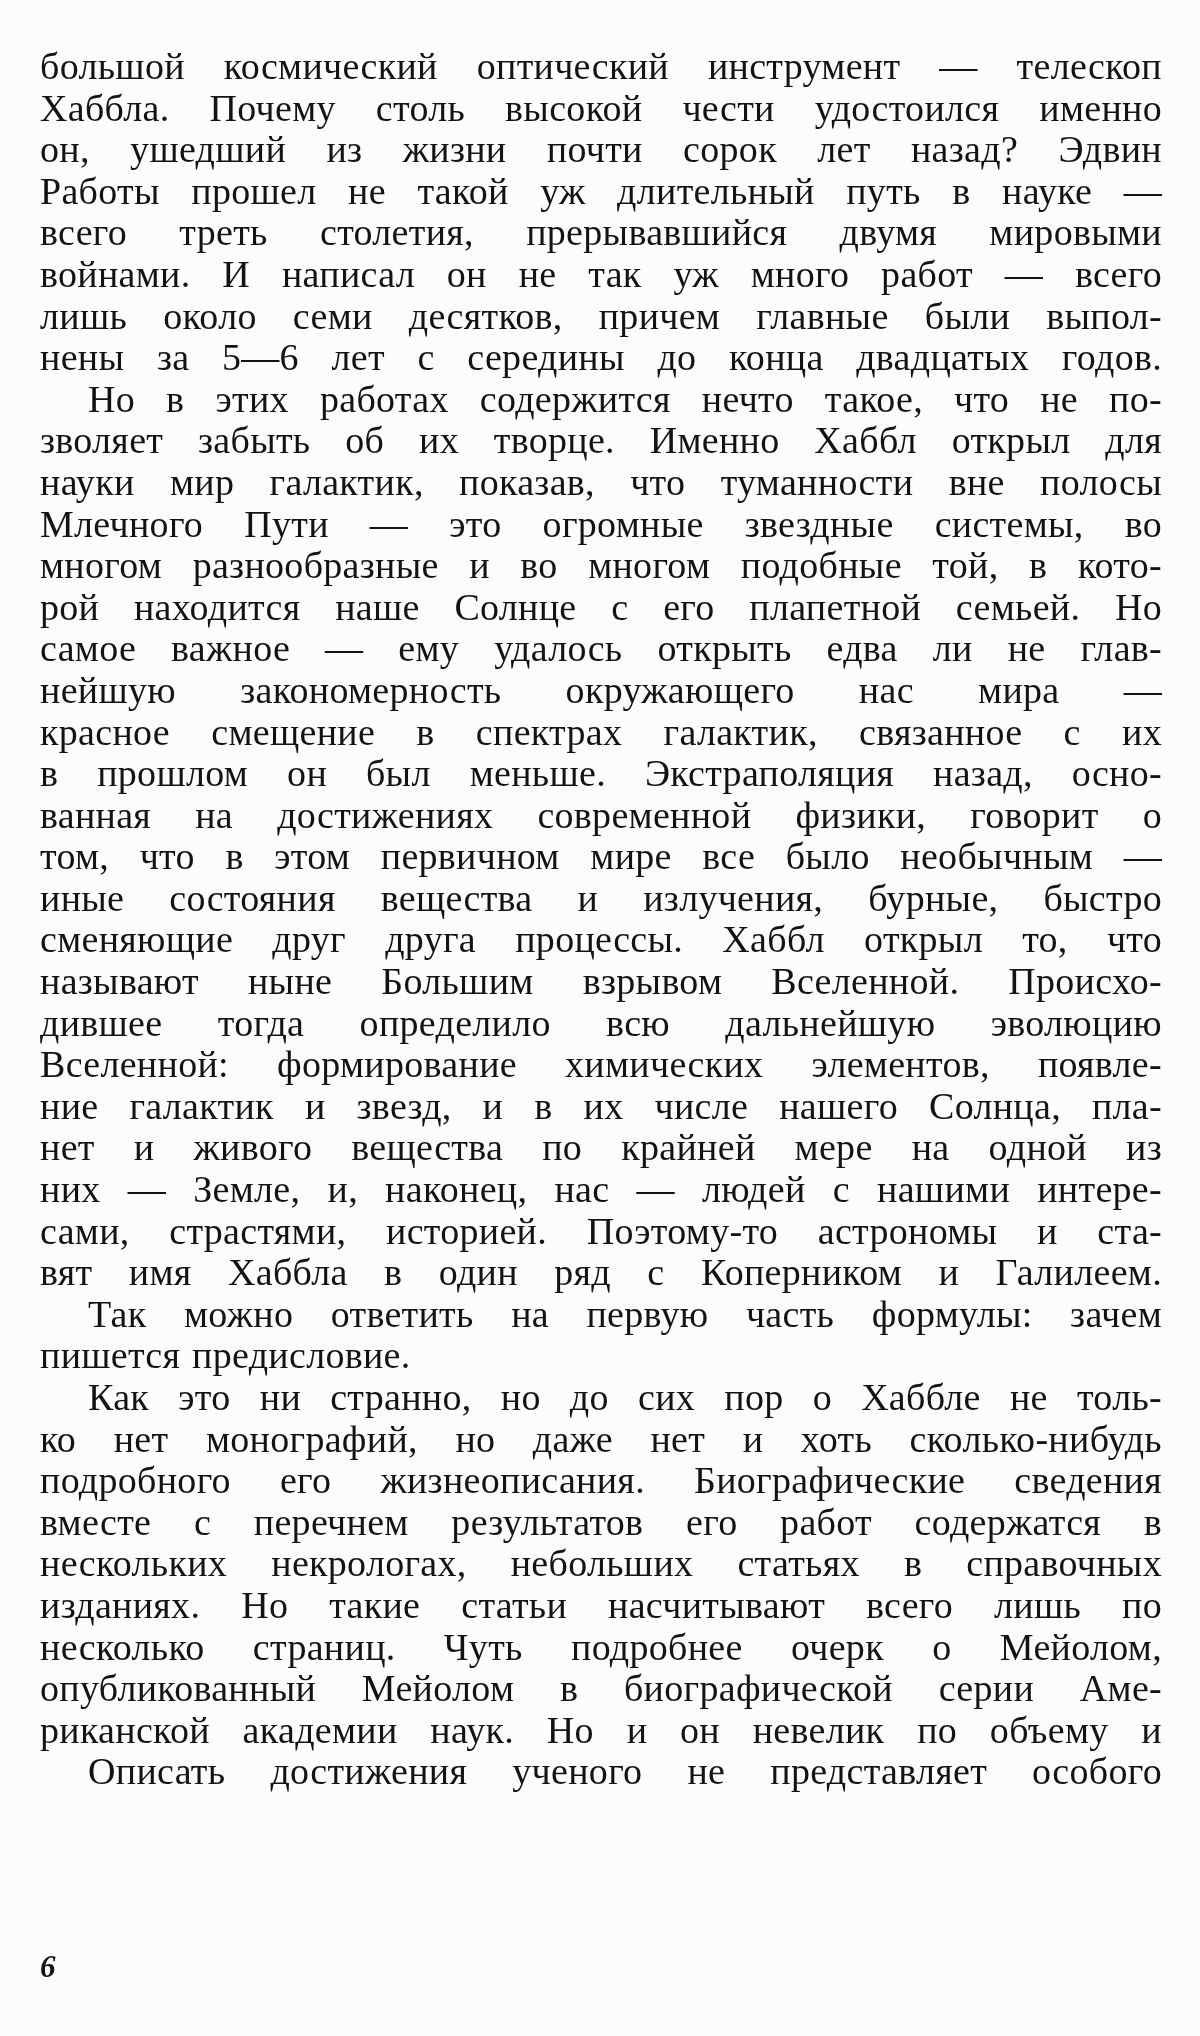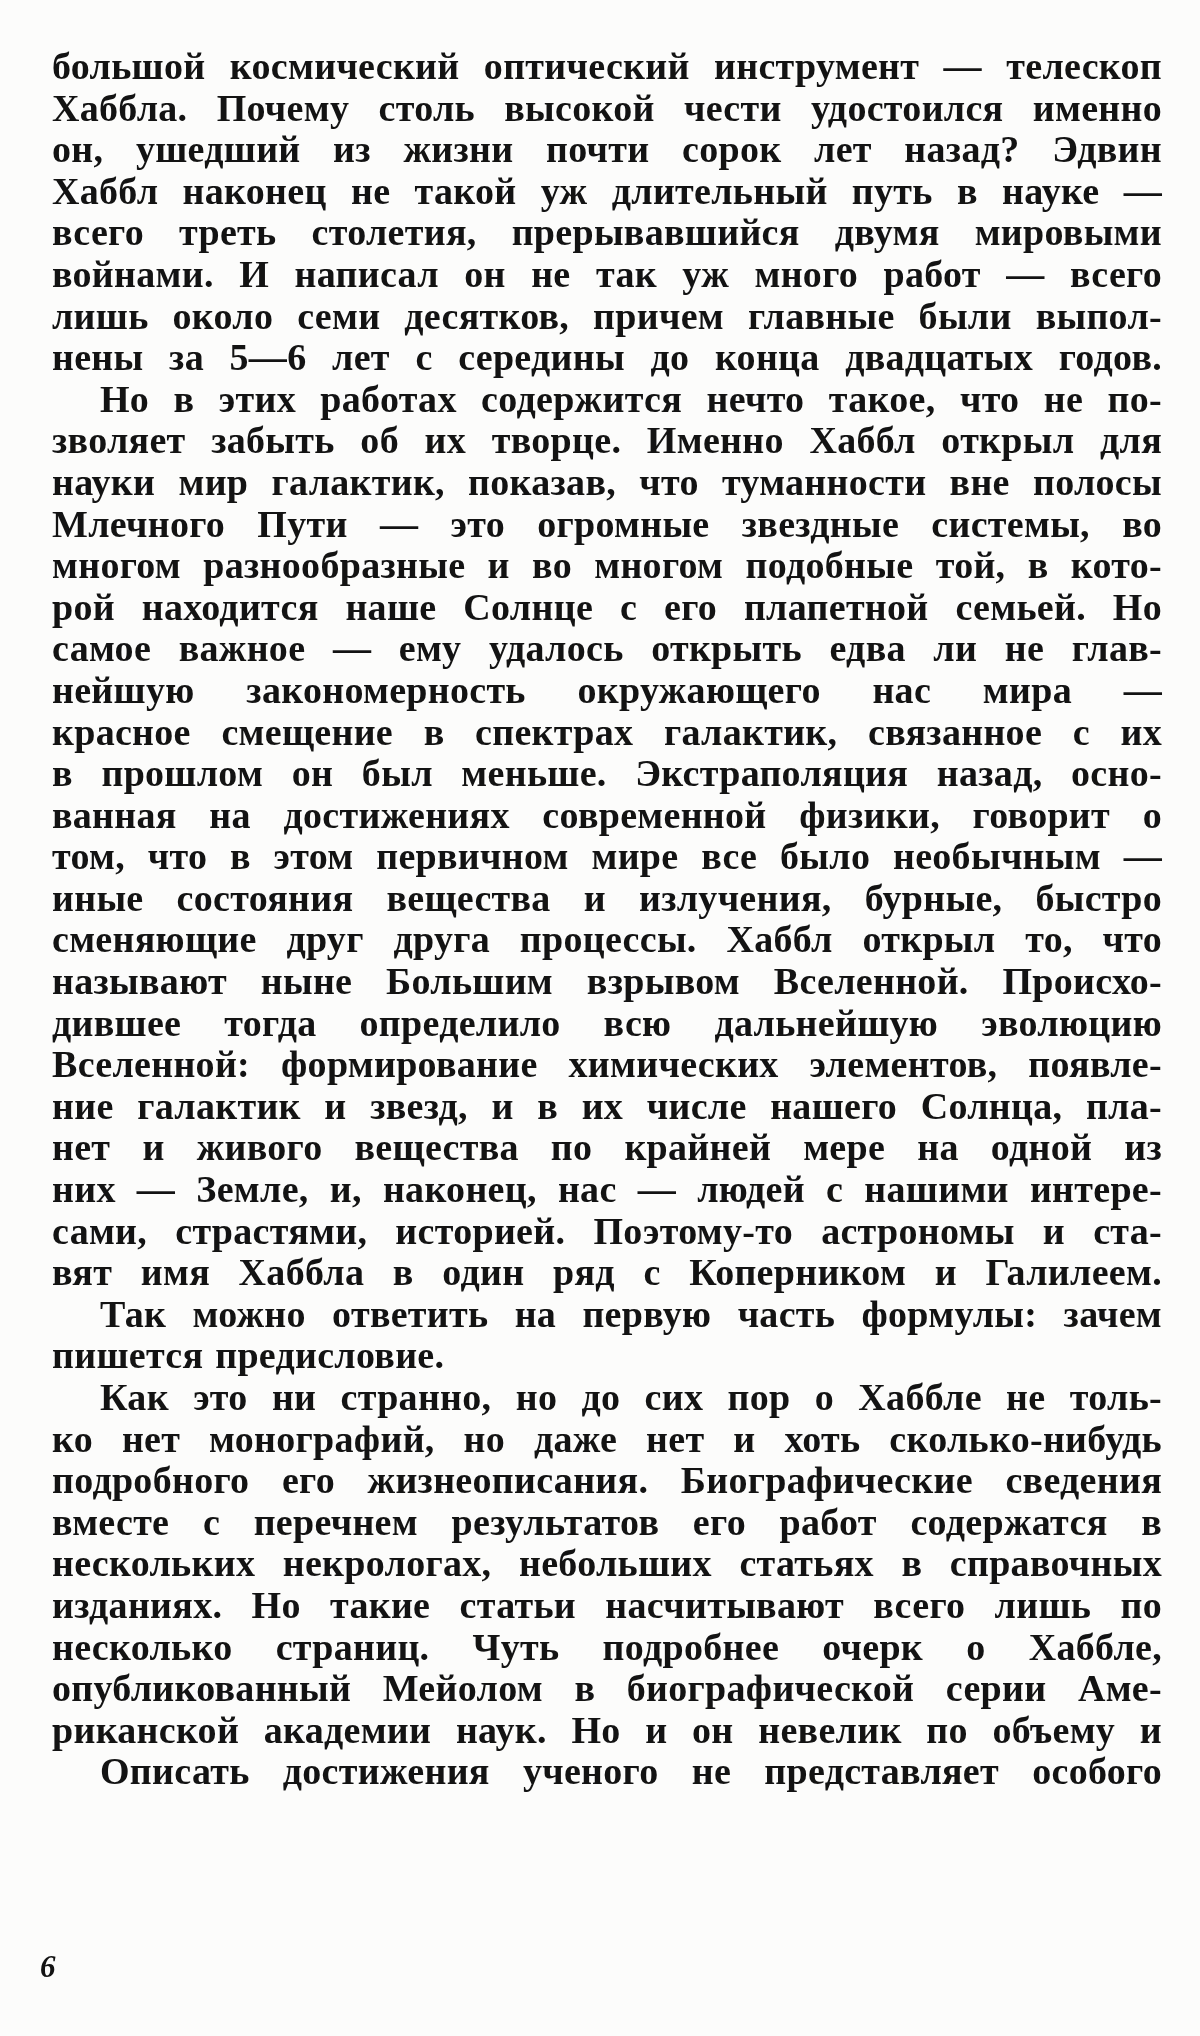--- a/index.html
+++ b/index.html
@@ -18,27 +18,26 @@
   .page-text {
     position: absolute;
     left: 40px;
     top: 46px;
     width: 1122px;
   }
   .line {
     height: 41.6px;
     line-height: 41.6px;
     font-size: 38px;
-    font-weight: bold;
+    font-weight: normal;
     letter-spacing: 0.3px;
     word-spacing: 2px;
     text-align: justify;
     text-align-last: justify;
     white-space: nowrap;
-    margin-left: 12px;
   }
   .line.indent {
     text-indent: 48px;
   }
   .line.plain {
     text-align: center;
     text-align-last: left;
   }
   .page-number {
     position: absolute;
@@ -50,21 +49,21 @@
     font-style: italic;
   }
 </style>
 </head>
 <body>
 
 <div class="page-text">
     <div class="line">большой космический оптический инструмент — телескоп</div>
     <div class="line">Хаббла. Почему столь высокой чести удостоился именно</div>
     <div class="line">он, ушедший из жизни почти сорок лет назад? Эдвин</div>
-    <div class="line">Хаббл наконец не такой уж длительный путь в науке —</div>
+    <div class="line">Работы прошел не такой уж длительный путь в науке —</div>
     <div class="line">всего треть столетия, прерывавшийся двумя мировыми</div>
     <div class="line">войнами. И написал он не так уж много работ — всего</div>
     <div class="line">лишь около семи десятков, причем главные были выпол-</div>
     <div class="line">нены за 5—6 лет с середины до конца двадцатых годов.</div>
     <div class="line indent">Но в этих работах содержится нечто такое, что не по-</div>
     <div class="line">зволяет забыть об их творце. Именно Хаббл открыл для</div>
     <div class="line">науки мир галактик, показав, что туманности вне полосы</div>
     <div class="line">Млечного Пути — это огромные звездные системы, во</div>
     <div class="line">многом разнообразные и во многом подобные той, в кото-</div>
     <div class="line">рой находится наше Солнце с его плапетной семьей. Но</div>
@@ -85,19 +84,19 @@
     <div class="line">сами, страстями, историей. Поэтому-то астрономы и ста-</div>
     <div class="line">вят имя Хаббла в один ряд с Коперником и Галилеем.</div>
     <div class="line indent">Так можно ответить на первую часть формулы: зачем</div>
     <div class="line plain">пишется предисловие.</div>
     <div class="line indent">Как это ни странно, но до сих пор о Хаббле не толь-</div>
     <div class="line">ко нет монографий, но даже нет и хоть сколько-нибудь</div>
     <div class="line">подробного его жизнеописания. Биографические сведения</div>
     <div class="line">вместе с перечнем результатов его работ содержатся в</div>
     <div class="line">нескольких некрологах, небольших статьях в справочных</div>
     <div class="line">изданиях. Но такие статьи насчитывают всего лишь по</div>
-    <div class="line">несколько страниц. Чуть подробнее очерк о Хаббле,</div>
+    <div class="line">несколько страниц. Чуть подробнее очерк о Мейолом,</div>
     <div class="line">опубликованный Мейолом в биографической серии Аме-</div>
     <div class="line">риканской академии наук. Но и он невелик по объему и</div>
     <div class="line indent">Описать достижения ученого не представляет особого</div>
   </div>
 
 <div class="page-number">6</div>
 
 </body></html>

